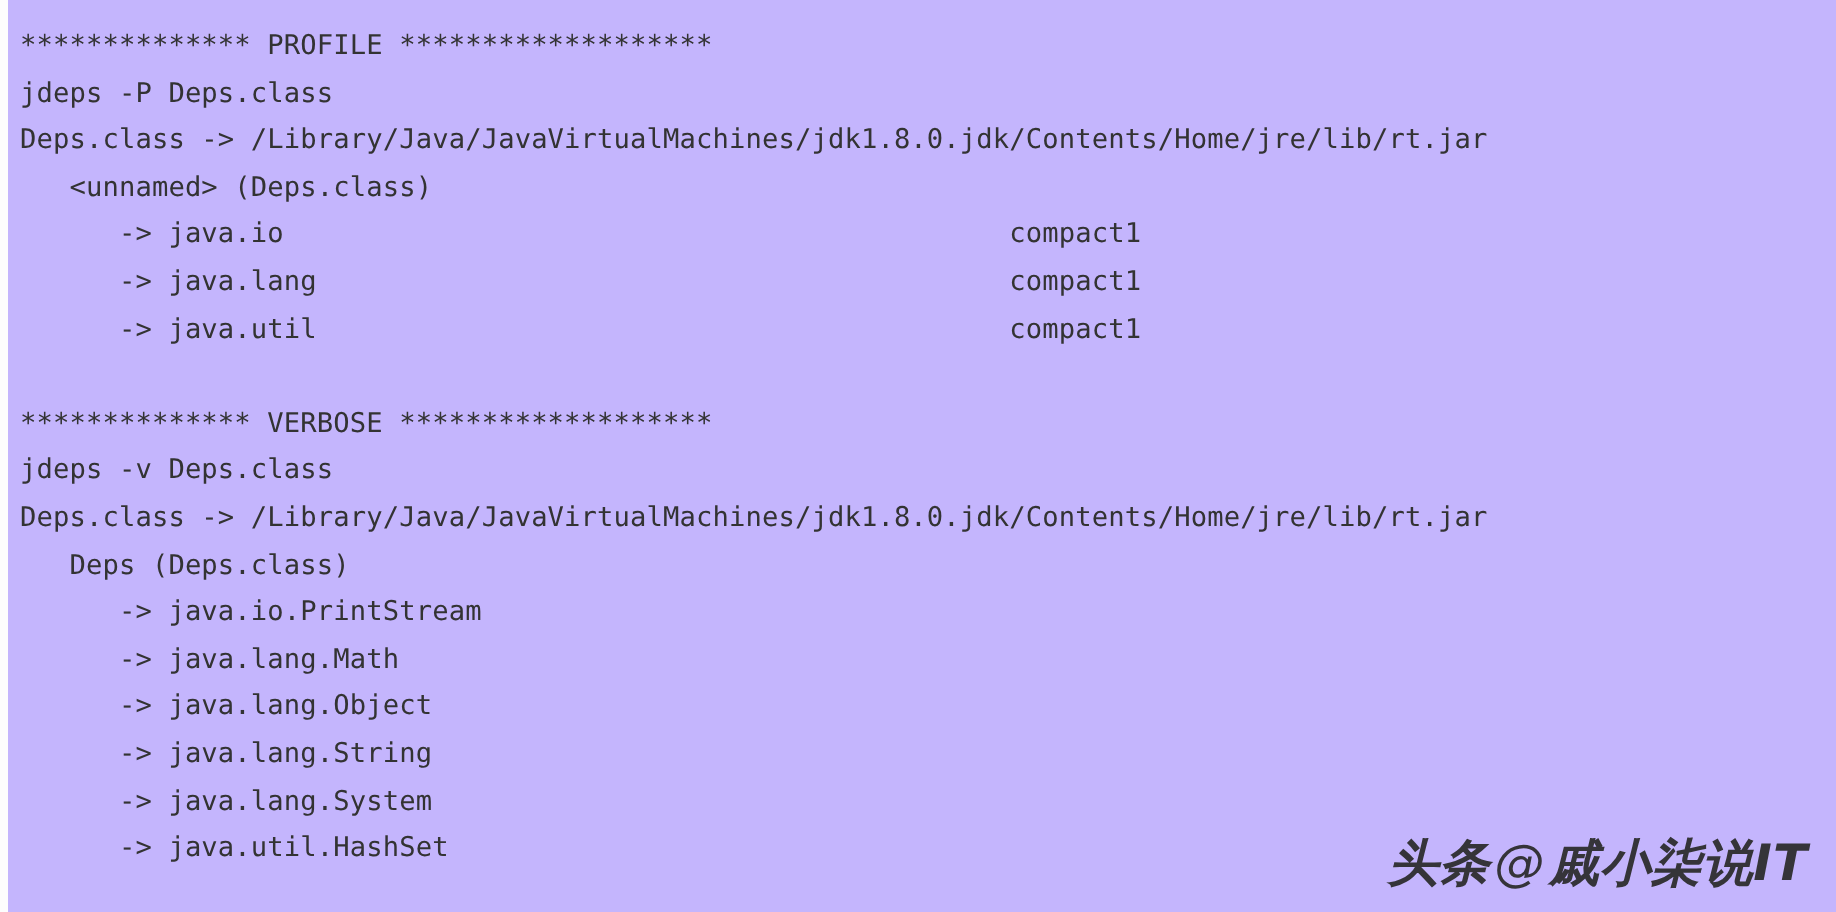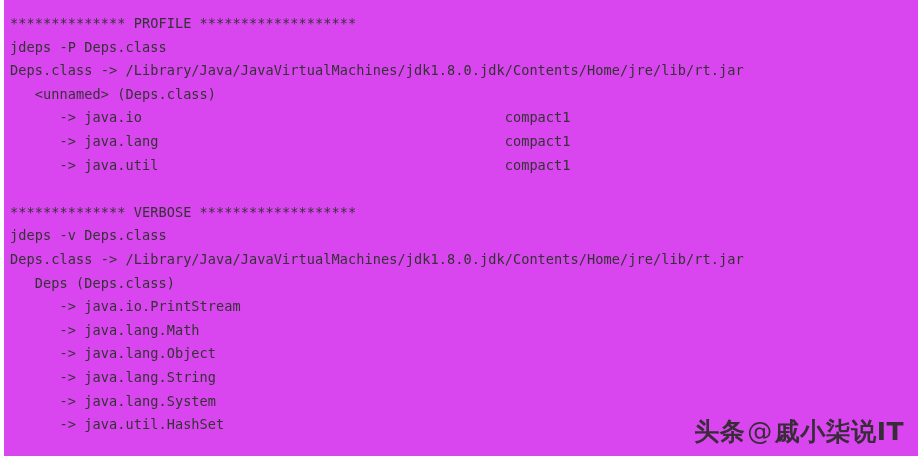--- a/index.html
+++ b/index.html
@@ -11,21 +11,21 @@
     width: 918px;
     height: 456px;
     overflow: hidden;
     background: #ffffff;
     font-family: "DejaVu Sans Mono", "Liberation Mono", monospace;
   }
   #screenshot {
     position: relative;
     width: 918px;
     height: 456px;
-    background: #d946ef;
+    background: #c4b5fd;
     box-sizing: border-box;
     border-left: 4px solid #fdfdfd;
     overflow: hidden;
   }
   #code-block {
     position: absolute;
     left: 6px;
     top: 12px;
     right: 0;
     margin: 0;
@@ -51,20 +51,21 @@
     right: 14px;
     bottom: 8px;
     font-family: "DejaVu Sans", "Liberation Sans", sans-serif;
     font-size: 25px;
     font-weight: bold;
     color: #2b2b2b;
     letter-spacing: 0.5px;
     white-space: nowrap;
     opacity: 0.93;
     user-select: none;
+    font-style: italic;
   }
   #watermark .wm-at {
     font-weight: normal;
     padding: 0 2px;
   }
 </style>
 </head>
 <body>
 
 <div id="screenshot">

